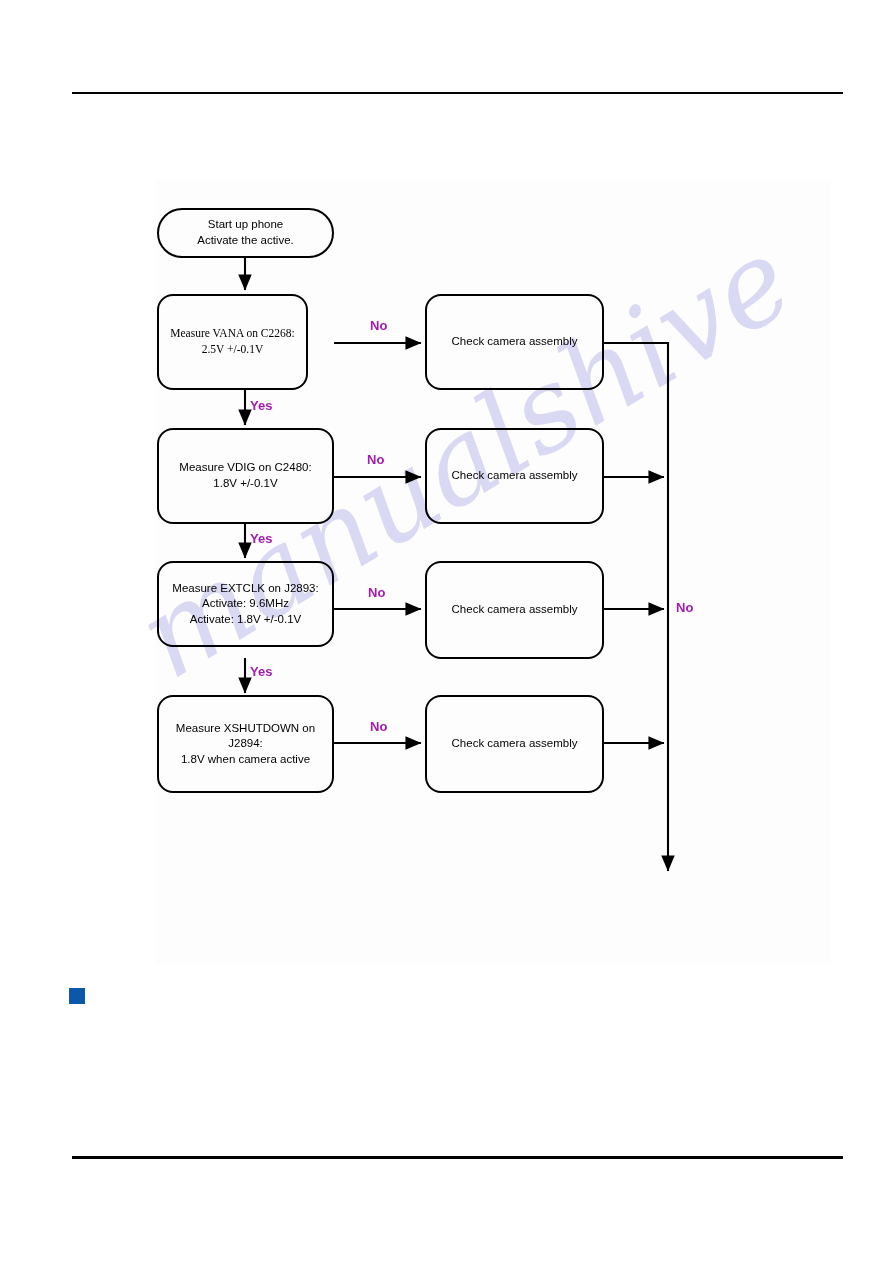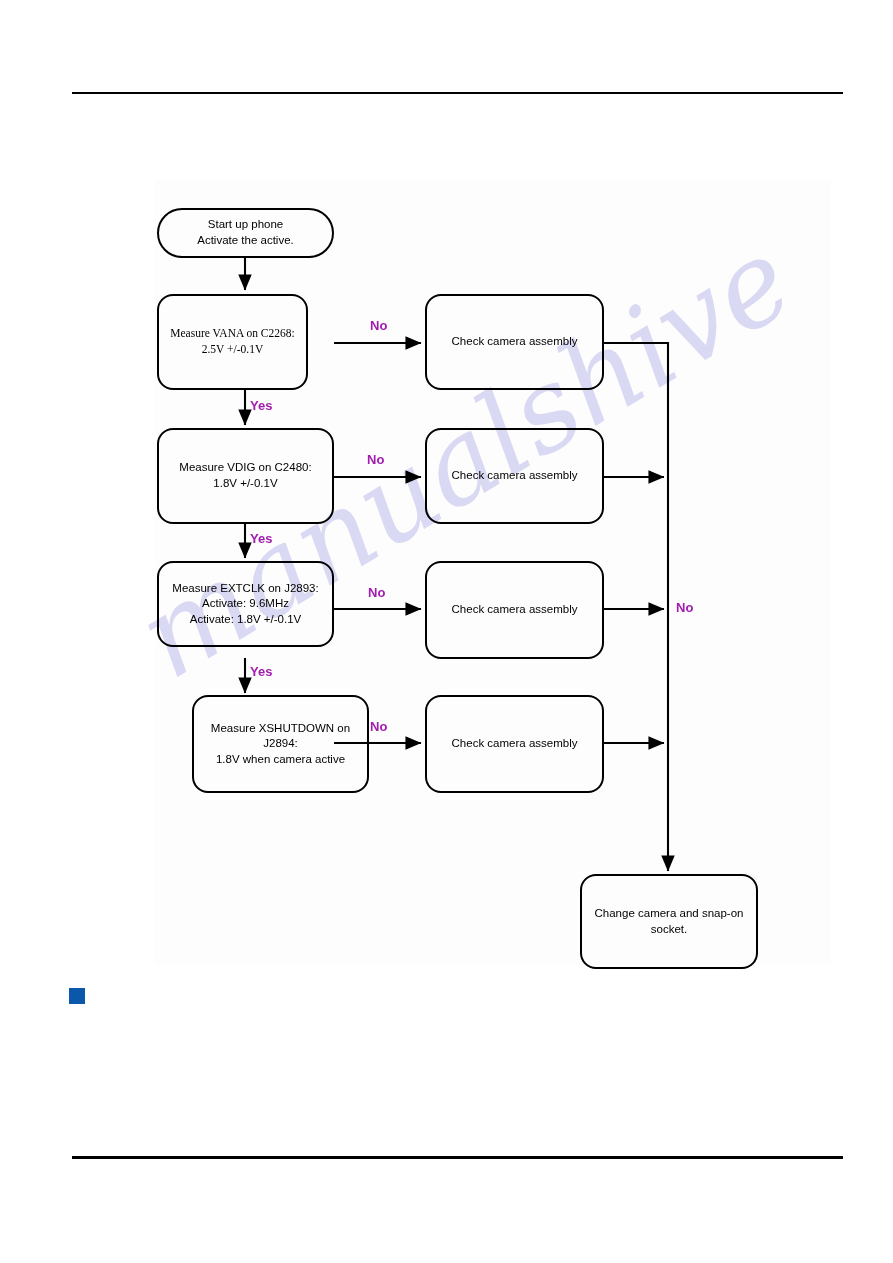--- a/index.html
+++ b/index.html
@@ -225,21 +225,21 @@
     </div>
 
     <div class="node process" style="left:157px; top:561px; width:177px; height:86px;">
       <span class="lines">
         <i>Measure EXTCLK on J2893:</i>
         <i>Activate: 9.6MHz</i>
         <i>Activate: 1.8V +/-0.1V</i>
       </span>
     </div>
 
-    <div class="node process" style="left:157px; top:695px; width:177px; height:98px;margin-left:35px;">
+    <div class="node process" style="left:157px; top:695px; width:177px; height:98px;">
       <span class="lines">
         <i>Measure XSHUTDOWN on</i>
         <i>J2894:</i>
         <i>1.8V when camera active</i>
       </span>
     </div>
 
     <div class="node process" style="left:425px; top:294px; width:179px; height:96px;">
       <span class="lines">
         <i>Check camera assembly</i>
@@ -257,26 +257,20 @@
         <i>Check camera assembly</i>
       </span>
     </div>
 
     <div class="node process" style="left:425px; top:695px; width:179px; height:98px;">
       <span class="lines">
         <i>Check camera assembly</i>
       </span>
     </div>
 
-    <div class="node process" style="left:580px; top:874px; width:178px; height:95px;">
-      <span class="lines">
-        <i>Change camera and snap-on</i>
-        <i>socket.</i>
-      </span>
-    </div>
 
     <span class="edge-label" style="left:370px; top:318px;">No</span>
     <span class="edge-label" style="left:250px; top:398px;">Yes</span>
 
     <span class="edge-label" style="left:367px; top:452px;">No</span>
     <span class="edge-label" style="left:250px; top:531px;">Yes</span>
 
     <span class="edge-label" style="left:368px; top:585px;">No</span>
     <span class="edge-label" style="left:250px; top:664px;">Yes</span>
 

